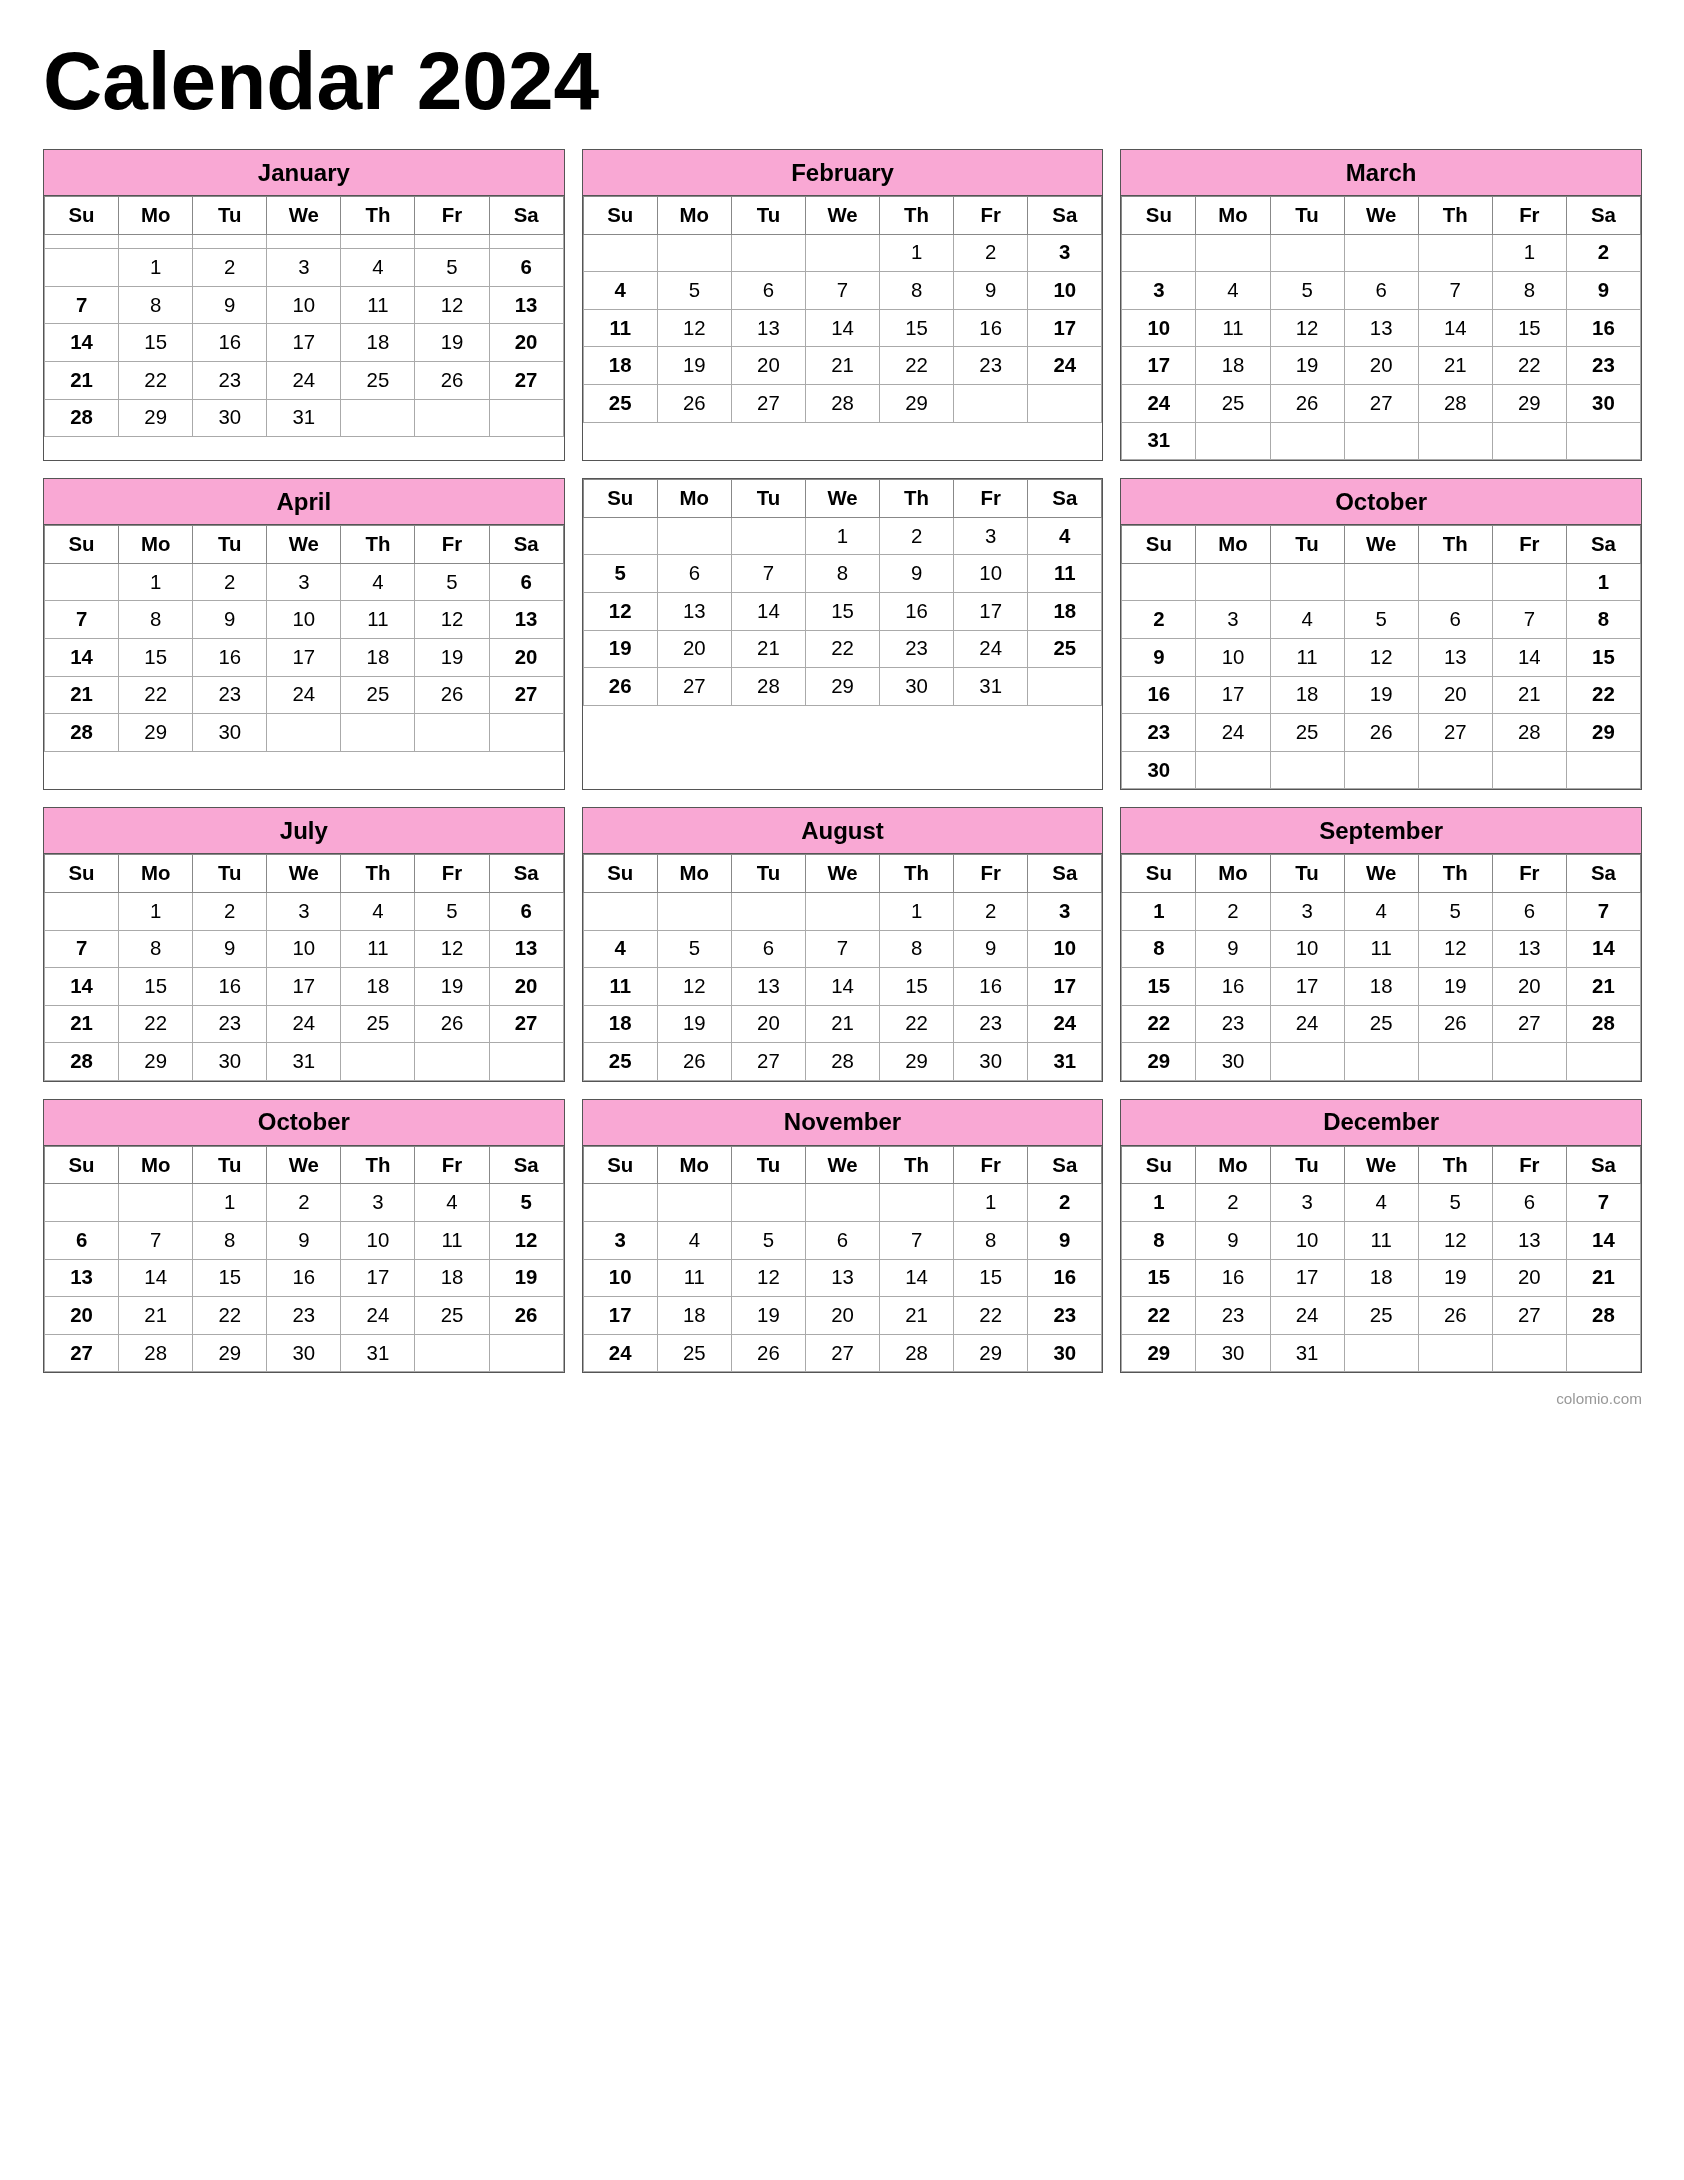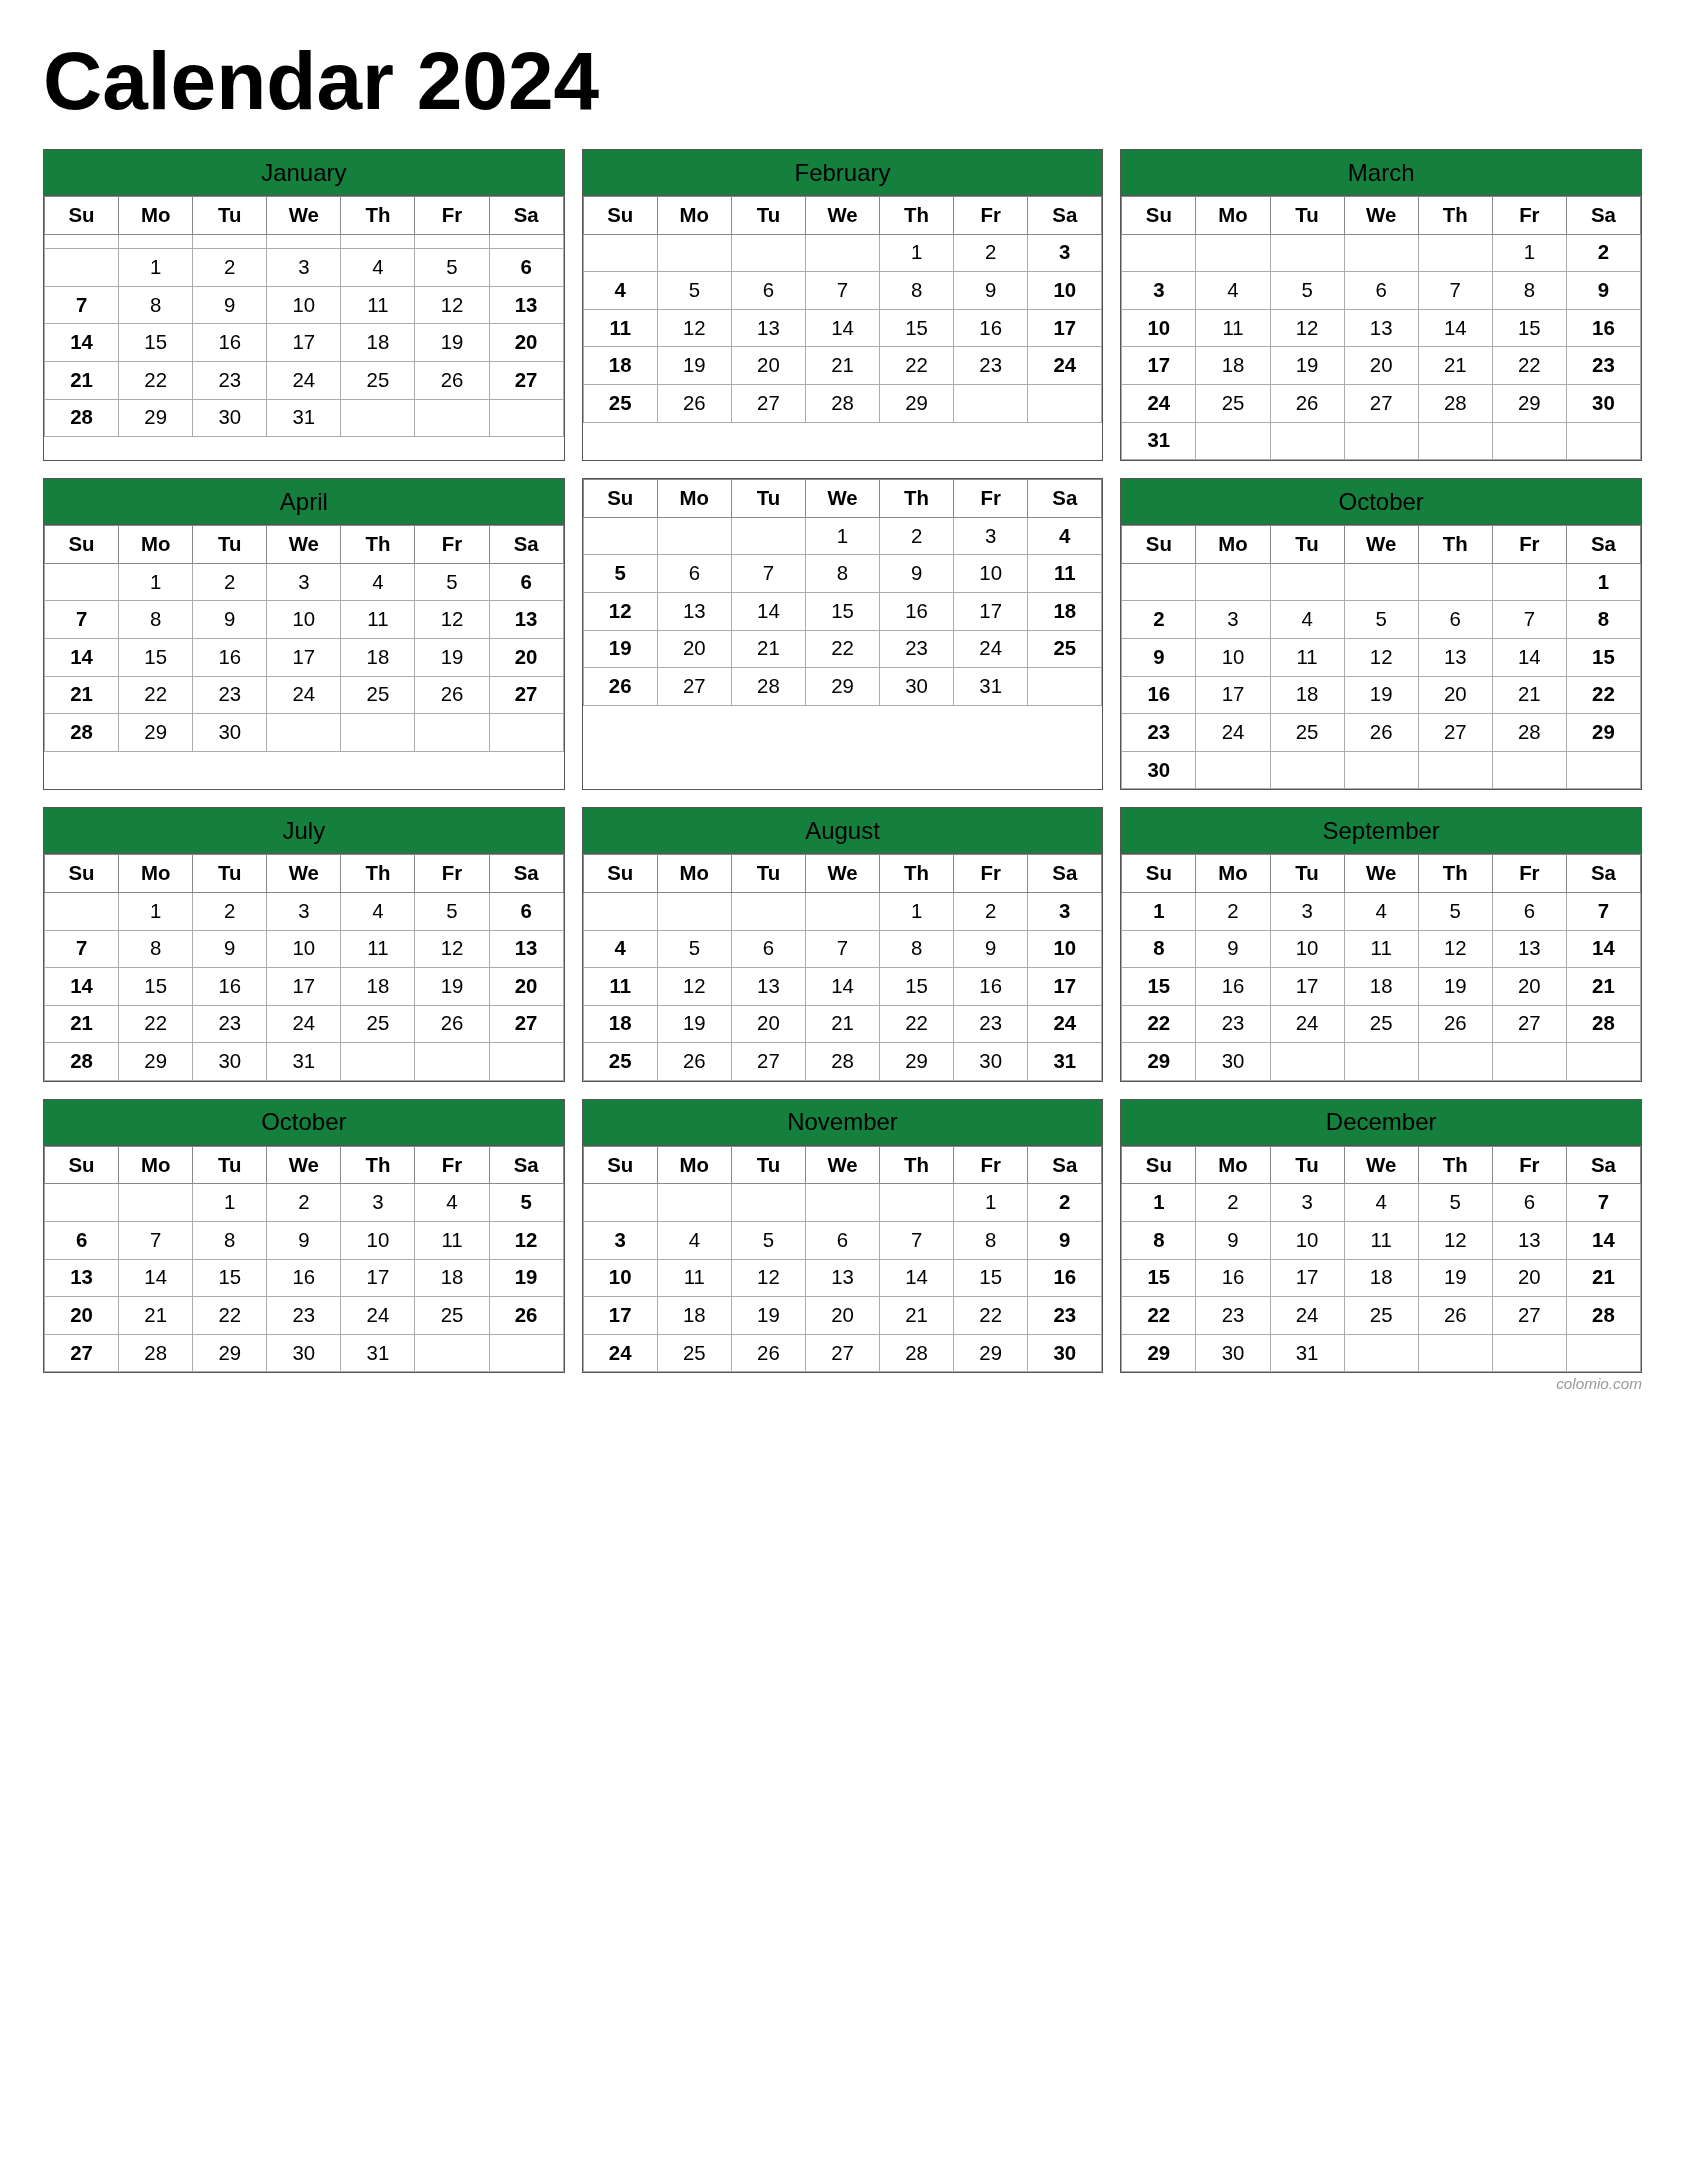--- a/index.html
+++ b/index.html
@@ -20,23 +20,23 @@
       display: grid;
       grid-template-columns: repeat(3, 1fr);
       gap: 17px;
     }
     .month-container {
       border: 1.7px solid #555;
     }
     .month-title {
       text-align: center;
       font-size: 24px;
-      font-weight: normal;
+      font-weight: bold;
       padding: 8.5px 0;
-      background: #15803d;
+      background: #f9a8d4;
       border-bottom: 1.7px solid #555;
     }
     .month-table {
       width: 100%;
       border-collapse: collapse;
     }
     .month-table th {
       border: 0.9px solid #888;
       text-align: center;
       padding: 6.8px 3.4px;
@@ -48,22 +48,21 @@
       border: 0.9px solid #aaa;
       text-align: center;
       padding: 6.8px 3.4px;
       font-size: 20.4px;
       width: 14.28%;
     }
     .watermark {
       text-align: right;
       font-size: 15.3px;
       color: #999;
-      margin-top: 2px;
-      font-style: italic;
+      margin-top: 17px;
     }
   </style>
 </head>
 <body>
 
 <h1>Calendar 2024</h1>
 
 <div class="calendar-grid" id="calendar-grid">
 <div class="month-container">
       <div class="month-title">January</div>

